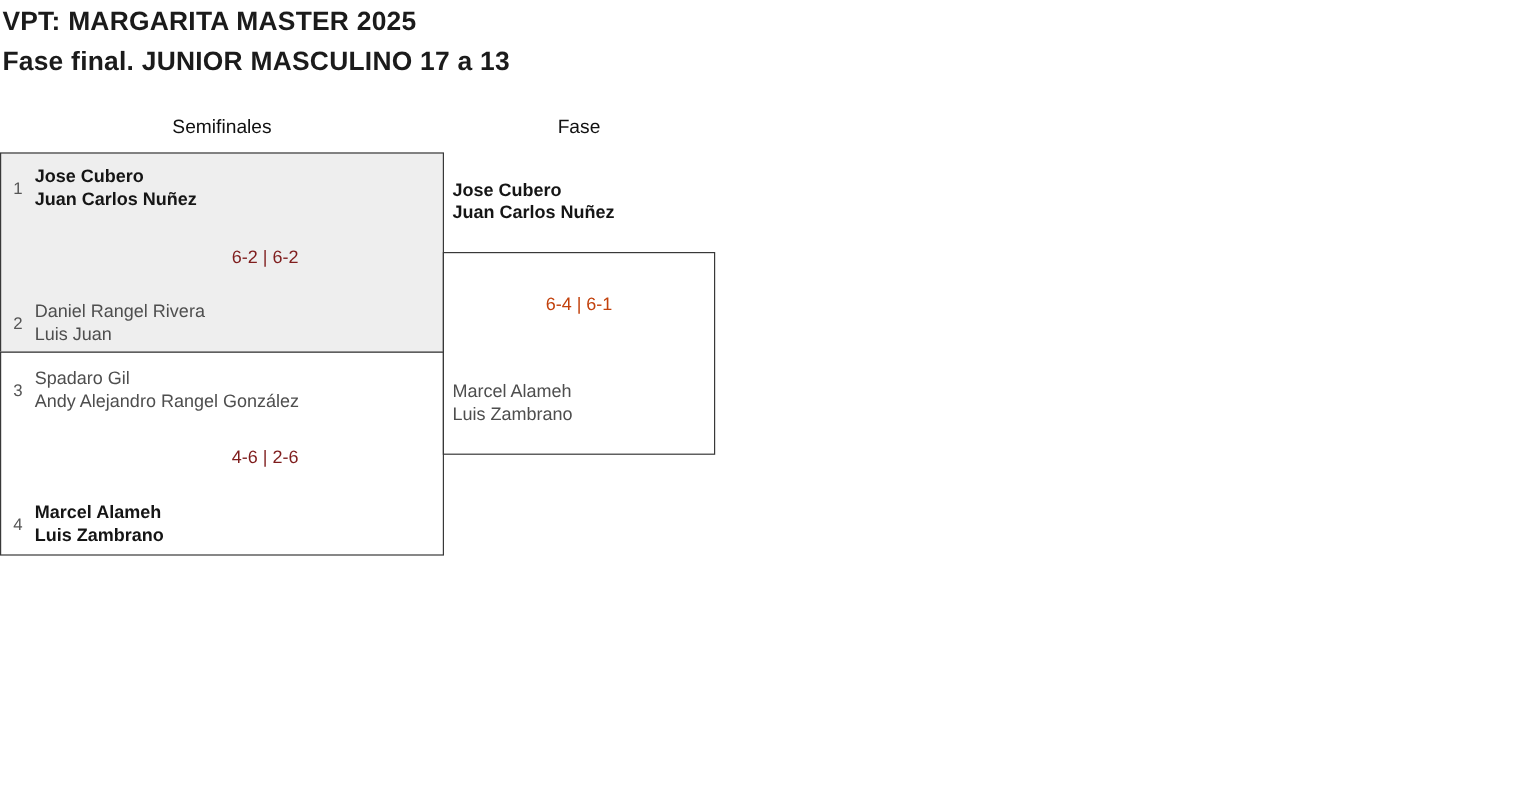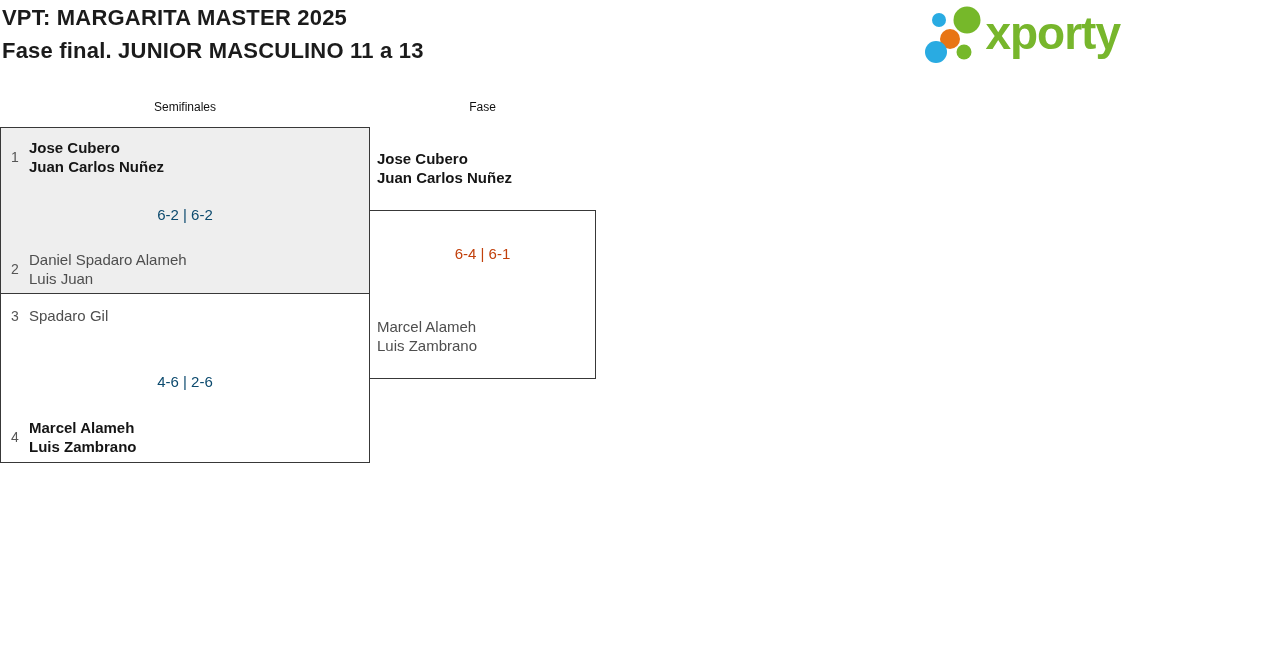--- a/index.html
+++ b/index.html
@@ -32,21 +32,21 @@
     line-height: 46px;
     margin-top: 10px;
     margin-left: 2px;
     letter-spacing: -1px;
   }
 
   
   .round-label {
     position: absolute;
     top: 97px;
-    font-size: 12px;
+    font-size: 16px;
     font-weight: 500;
     color: #111111;
     text-align: center;
     line-height: 20px;
   }
   .round-label.semis { left: 0px;   width: 370px; }
   .round-label.final { left: 369px; width: 227px; }
 
   
   .match {
@@ -79,22 +79,23 @@
   }
   .names { font-size: 15px; line-height: 19px; color: #4e4e4e; font-weight: 400; }
   .winner .names { color: #151515; font-weight: 700; }
 
   .score {
     position: absolute;
     left: 0;
     width: 100%;
     text-align: center;
     font-size: 15px;
-    color: #0c4a6e;
+    color: #7f1d1d;
     line-height: 19px;
+    padding-left: 36px;
   }
   .sf1 .score { top: 77px; }
   .sf2 .score { top: 78px; text-align: center; }
 
   
   .final-team { position: absolute; left: 377px; }
   .final-team.team-a { top: 149px; }
   .final-team.team-b { top: 317px; }
   .final-score {
     position: absolute;
@@ -107,60 +108,51 @@
     line-height: 19px;
   }
 </style>
 </head>
 <body>
 
 <div class="page">
 
   <div class="title-block">
     <div class="title-line">VPT: MARGARITA MASTER 2025</div>
-    <div class="title-line">Fase final. JUNIOR MASCULINO 11 a 13</div>
+    <div class="title-line">Fase final. JUNIOR MASCULINO 17 a 13</div>
   </div>
 
-  <div class="logo">
-    <svg class="logo-dots" viewBox="0 0 66 66" xmlns="http://www.w3.org/2000/svg">
-      <circle cx="22" cy="20" r="7" fill="#29abe2"></circle>
-      <circle cx="50" cy="20" r="13.5" fill="#76b82a"></circle>
-      <circle cx="33" cy="39" r="10" fill="#e87514"></circle>
-      <circle cx="19" cy="52" r="11" fill="#29abe2"></circle>
-      <circle cx="47" cy="52" r="7.5" fill="#76b82a"></circle>
-    </svg>
-    <span class="logo-text">xporty</span>
-  </div>
 
   <div class="round-label semis">Semifinales</div>
   <div class="round-label final">Fase</div>
 
   <div class="match sf1">
     <div class="team team-a winner">
       <span class="seed">1</span>
       <div class="names">
         <div>Jose Cubero</div>
         <div>Juan Carlos Nuñez</div>
       </div>
     </div>
     <div class="score">6-2 | 6-2</div>
     <div class="team team-b">
       <span class="seed">2</span>
       <div class="names">
-        <div>Daniel Spadaro Alameh</div>
+        <div>Daniel Rangel Rivera</div>
         <div>Luis Juan</div>
       </div>
     </div>
   </div>
 
   <div class="match sf2">
     <div class="team team-a">
       <span class="seed">3</span>
       <div class="names">
         <div>Spadaro Gil</div>
+        <div>Andy Alejandro Rangel González</div>
       </div>
     </div>
     <div class="score">4-6 | 2-6</div>
     <div class="team team-b winner">
       <span class="seed">4</span>
       <div class="names">
         <div>Marcel Alameh</div>
         <div>Luis Zambrano</div>
       </div>
     </div>

